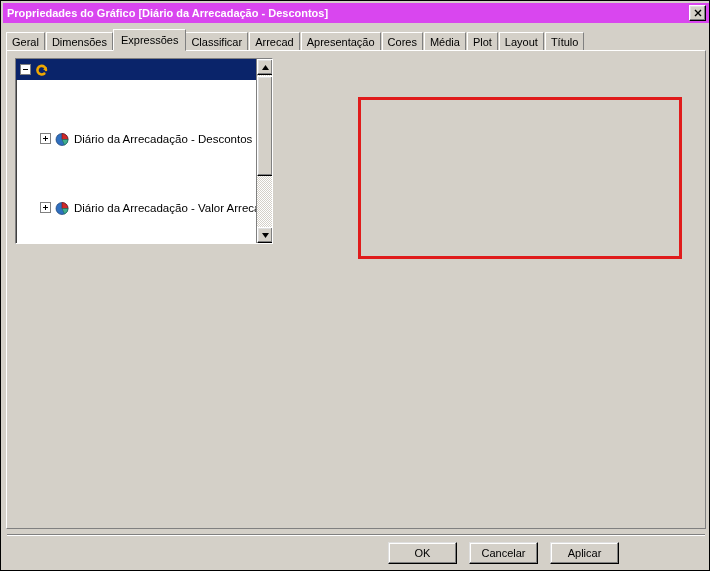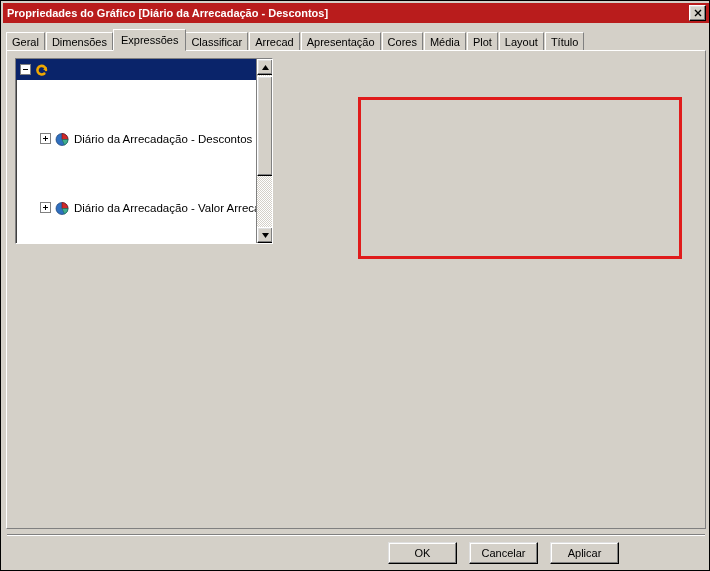--- a/index.html
+++ b/index.html
@@ -16,21 +16,21 @@
     position: relative;
     width: 710px; height: 571px;
     background: #d4d0c8;
     border: 1px solid #000;
     overflow: hidden;
   }
   
   .titlebar {
     position: absolute; left: 2px; top: 2px;
     width: 706px; height: 20px;
-    background: #b91c1c;
+    background: #d946ef;
     display: flex; align-items: center;
     padding: 0 3px 0 4px;
   }
   .titlebar .title {
     color: #fff; font-weight: bold; font-size: 11px;
     white-space: nowrap; flex: 1;
     letter-spacing: 0px;
   }
   .closebtn {
     width: 17px; height: 16px;

